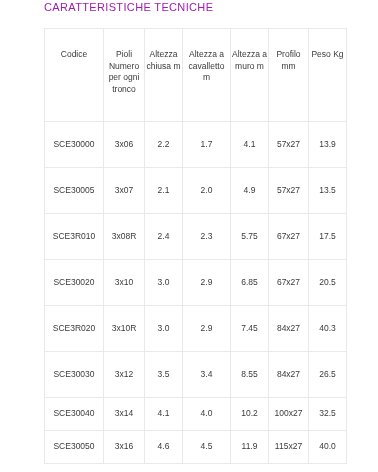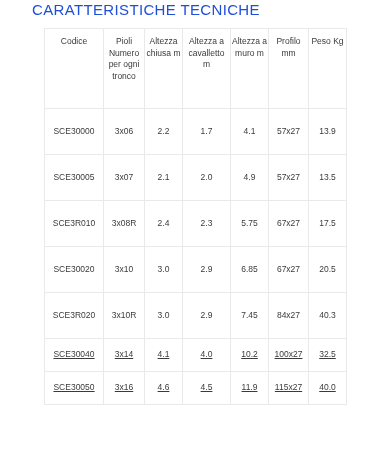--- a/index.html
+++ b/index.html
@@ -15,25 +15,25 @@
     color: #333333;
   }
   #page {
     position: relative;
     width: 378px;
     height: 472px;
     background: #ffffff;
   }
   .page-title {
     position: absolute;
-    left: 32px;
+    left: 44px;
     top: 1px;
-    font-size: 15px;
+    font-size: 11px;
     letter-spacing: 0.35px;
-    color: #1d4ed8;
+    color: #a21caf;
     font-weight: 400;
     white-space: nowrap;
   }
   .spec-table-wrap {
     position: absolute;
     left: 44px;
     top: 28px;
     width: 302px;
   }
   table.spec-table {
@@ -51,28 +51,27 @@
     text-align: center;
     vertical-align: middle;
     padding: 0 1px;
     line-height: 11.5px;
     word-wrap: break-word;
     overflow-wrap: break-word;
   }
   table.spec-table thead th {
     height: 72px;
     vertical-align: top;
-    padding-top: 7px;
+    padding-top: 20px;
   }
   table.spec-table tbody td {
     height: 45px;
   }
   table.spec-table tbody tr.short-row td {
     height: 32px;
-    text-decoration: underline;
   }
   
   col.c0 { width: 59px; }
   col.c1 { width: 41px; }
   col.c2 { width: 38px; }
   col.c3 { width: 48px; }
   col.c4 { width: 38px; }
   col.c5 { width: 40px; }
   col.c6 { width: 38px; }
 </style>
@@ -144,20 +143,29 @@
           </tr>
           <tr>
             <td>SCE3R020</td>
             <td>3x10R</td>
             <td>3.0</td>
             <td>2.9</td>
             <td>7.45</td>
             <td>84x27</td>
             <td>40.3</td>
           </tr>
+          <tr>
+            <td>SCE30030</td>
+            <td>3x12</td>
+            <td>3.5</td>
+            <td>3.4</td>
+            <td>8.55</td>
+            <td>84x27</td>
+            <td>26.5</td>
+          </tr>
           <tr class="short-row">
             <td>SCE30040</td>
             <td>3x14</td>
             <td>4.1</td>
             <td>4.0</td>
             <td>10.2</td>
             <td>100x27</td>
             <td>32.5</td>
           </tr>
           <tr class="short-row">

